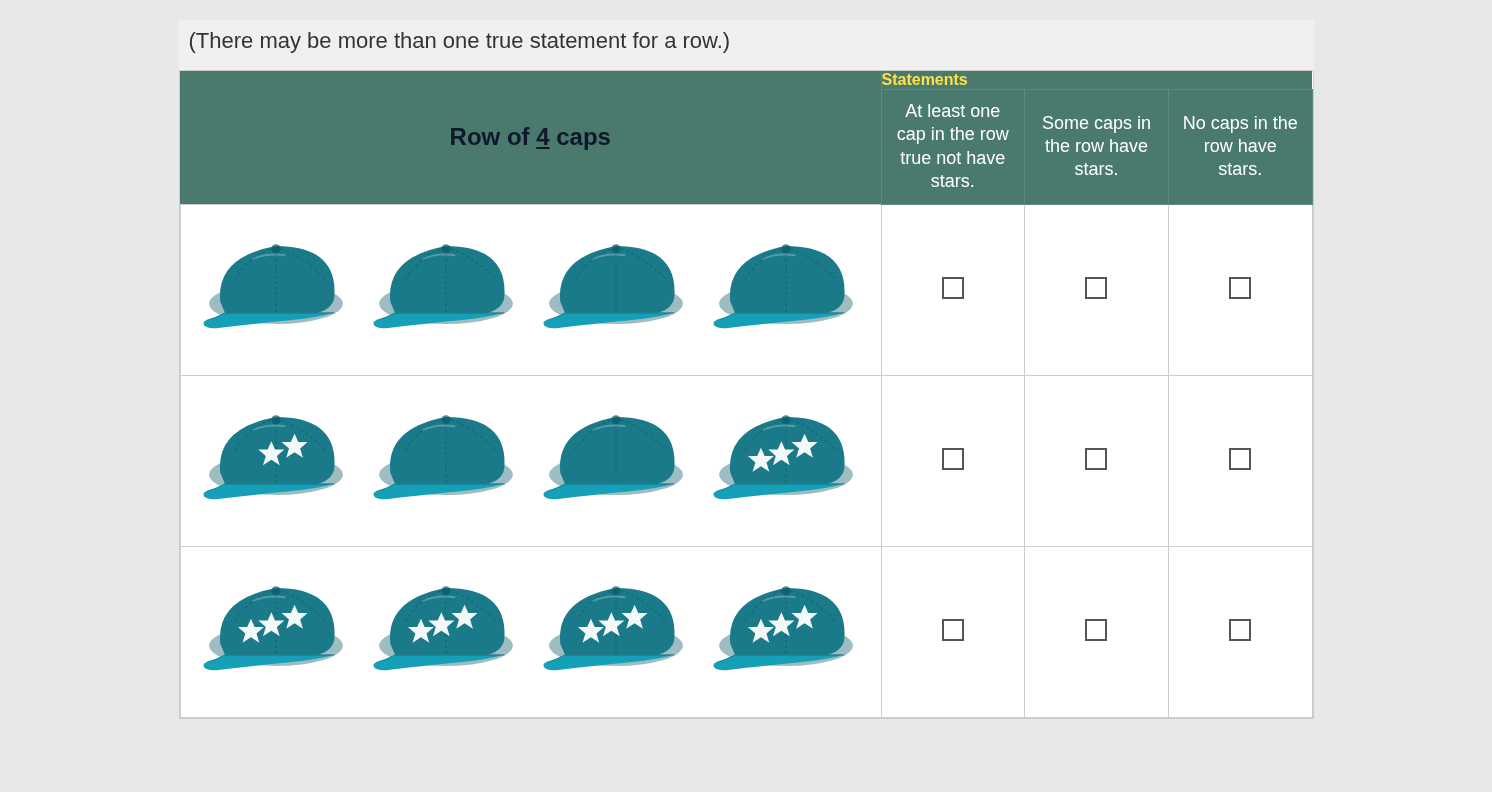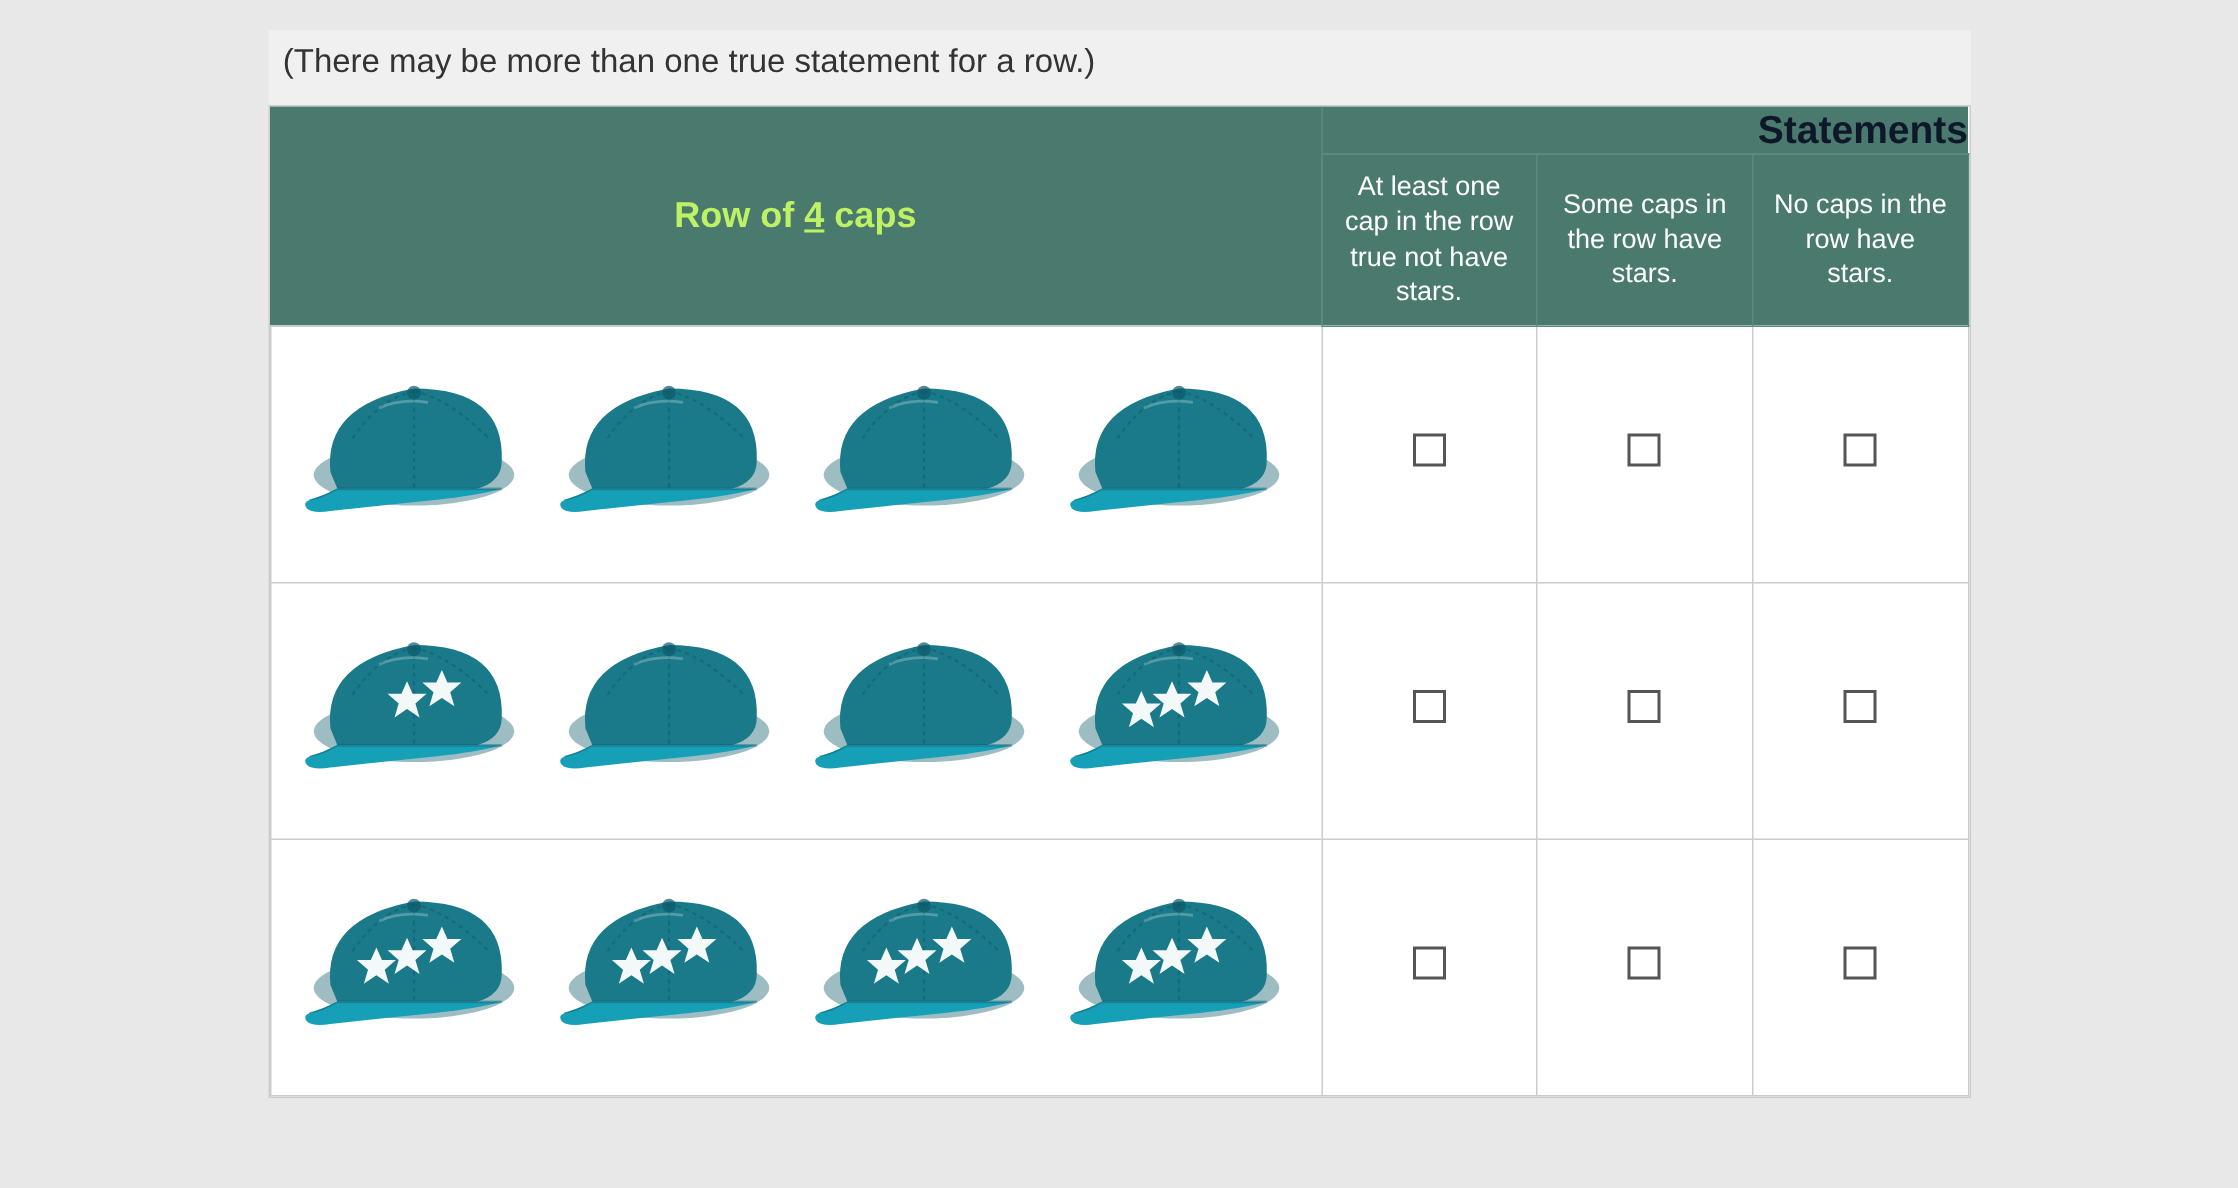--- a/index.html
+++ b/index.html
@@ -39,34 +39,34 @@
     .header-top {
       background: #4a7a6d;
     }
 
     .header-top td {
       padding: 0;
     }
 
     .row-label-cell {
       background: #4a7a6d;
-      color: #bef264;
+      color: #0f172a;
       font-size: 24px;
       font-weight: bold;
       text-align: center;
       vertical-align: middle;
       width: 58%;
       padding: 20px;
     }
 
     .statements-header {
       background: #4a7a6d;
-      color: #0f172a;
-      text-align: right;
-      font-size: 26px;
+      color: #fde047;
+      text-align: left;
+      font-size: 16px;
       font-weight: bold;
       padding: 10px;
       border-left: 1px solid #5a8a7d;
     }
 
     .sub-header-row td {
       background: #4a7a6d;
       color: white;
       text-align: center;
       vertical-align: middle;

